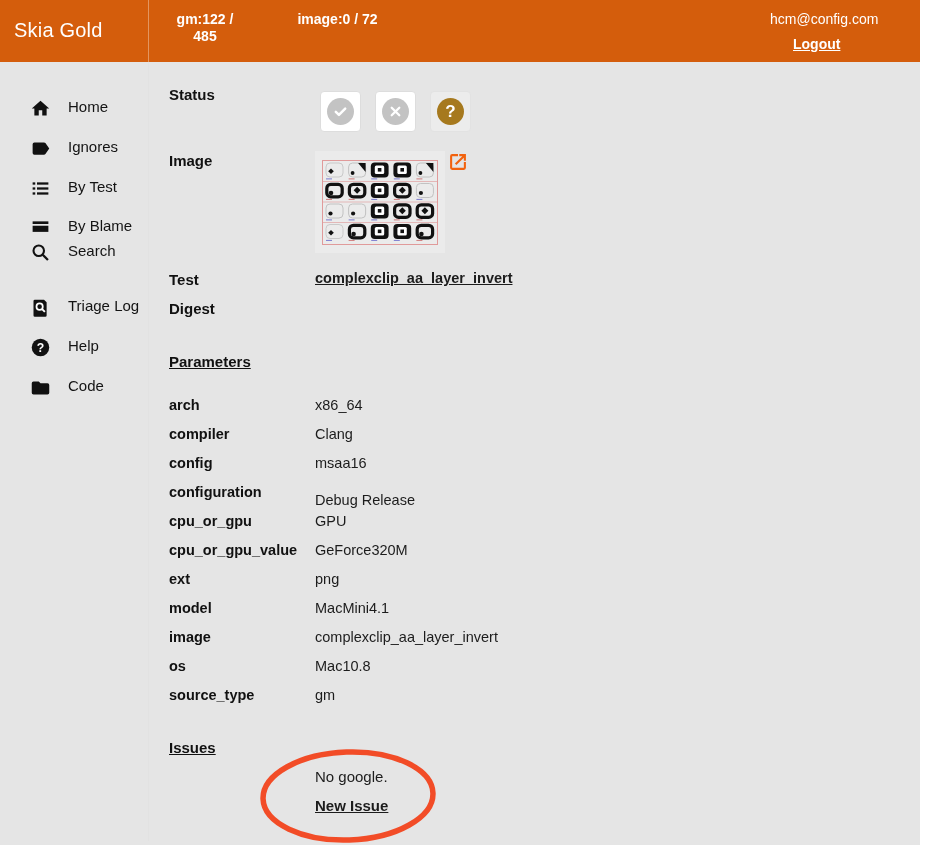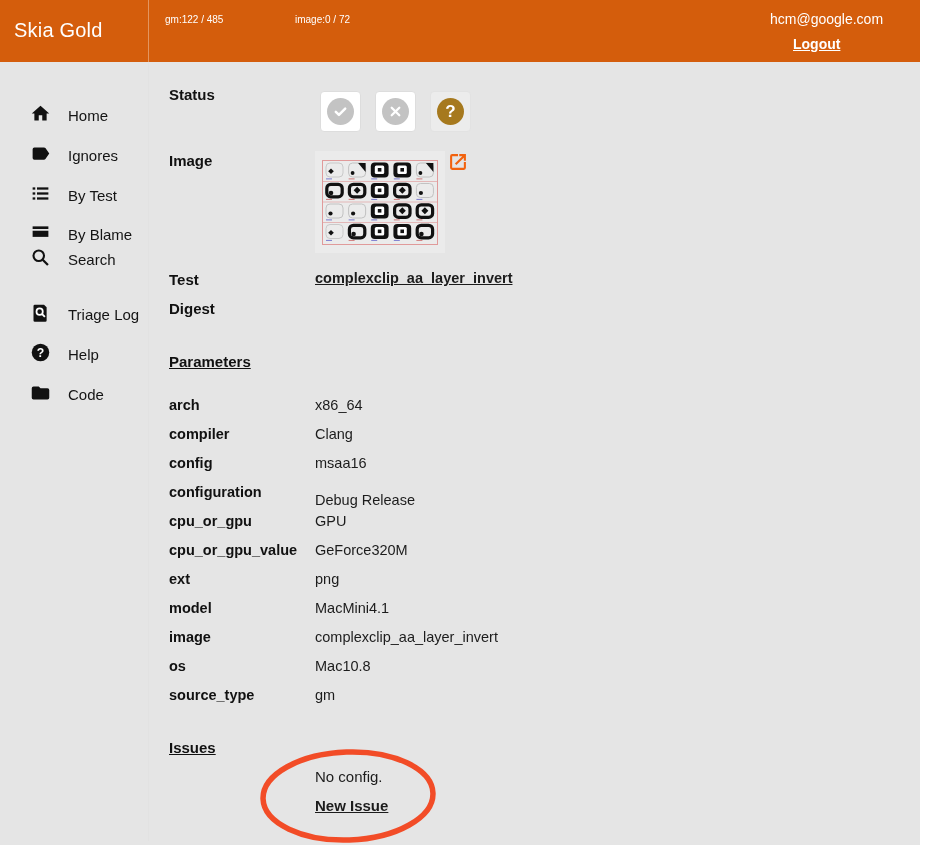--- a/index.html
+++ b/index.html
@@ -5,32 +5,32 @@
   * { margin:0; padding:0; box-sizing:border-box; }
   html,body { background:#fff; }
   body { font-family:"Liberation Sans", sans-serif; color:#1c1c1c; }
   #app { position:relative; width:920px; height:845px; background:#e5e5e5; overflow:hidden; }
 
   
   .hdr { position:absolute; left:0; top:0; width:930px; height:62px;
          background:var(--header-bg,#d45d0c); color:#fff; }
   .hdr-title { position:absolute; left:14px; top:19px; font-size:20px; font-weight:400; letter-spacing:.2px; }
   .hdr-divider { position:absolute; left:148px; top:0; width:1px; height:62px; background:rgba(255,255,255,.35); }
-  .hdr-stat { position:absolute; top:11px; font-size:10px; font-weight:400; line-height:17px; }
+  .hdr-stat { position:absolute; top:11px; font-size:14px; font-weight:700; line-height:17px;text-align:center; }
   .hdr-stat.gm { left:165px; width:80px; }
   .hdr-stat.img { left:295px; width:85px; }
   .hdr-commit { position:absolute; left:422px; top:11px; width:188px; font-size:13.5px; font-weight:700;
                 line-height:17px; color:#fff; text-decoration:underline; cursor:pointer; }
   .hdr-email { position:absolute; left:770px; top:11px; width:130px; font-size:14px; }
   .hdr-logout { position:absolute; left:793px; top:36px; font-size:14px; font-weight:700;
                 text-decoration:underline; color:#fff; cursor:pointer; }
 
   
   .side-divider { position:absolute; left:148px; top:62px; width:1px; height:779px; background:var(--sidebar-divider,#e2e2e2); }
-  .nav-item { position:absolute; left:30px; width:112px; height:26px; display:flex; align-items:flex-end; cursor:pointer; }
+  .nav-item { position:absolute; left:30px; width:112px; height:26px; display:flex; align-items:flex-start; cursor:pointer; }
   .nav-item svg { width:21px; height:21px; flex:0 0 21px; }
   .nav-label { margin-left:17px; font-size:15px; color:#141414; white-space:nowrap; }
 
   
   .fld-label { position:absolute; left:169px; font-size:15px; font-weight:700; color:#111; }
   .sec-head { position:absolute; left:169px; font-size:15px; font-weight:700; color:#111; text-decoration:underline; }
 
   .status-btns { position:absolute; left:320px; top:91px; display:flex; gap:14px; }
   .sbtn { width:41px; height:41px; border-radius:4px; background:#fff; border:1px solid #ddd;
           display:flex; align-items:center; justify-content:center; cursor:pointer; }
@@ -53,21 +53,21 @@
 </head>
 <body>
 
 <div id="app">
 
   <div class="hdr">
     <div class="hdr-title">Skia Gold</div>
     <div class="hdr-divider"></div>
     <div class="hdr-stat gm">gm:122 / 485</div>
     <div class="hdr-stat img">image:0 / 72</div>
-    <div class="hdr-email">hcm@google.com</div>
+    <div class="hdr-email">hcm@config.com</div>
     <a class="hdr-logout">Logout</a>
   </div>
 
   <div class="side-divider"></div>
 
   <div class="nav-item" style="top:98px">
     <svg viewBox="0 0 24 24">
         <path fill="#111" d="M10 20v-6h4v6h5v-8h3L12 3 2 12h3v8z"></path>
       </svg>
     <span class="nav-label">Home</span>
@@ -244,20 +244,20 @@
   <div class="pkey" style="top:600px">model</div>
   <div class="val" style="top:600px">MacMini4.1</div>
   <div class="pkey" style="top:629px">image</div>
   <div class="val" style="top:629px">complexclip_aa_layer_invert</div>
   <div class="pkey" style="top:658px">os</div>
   <div class="val" style="top:658px">Mac10.8</div>
   <div class="pkey" style="top:687px">source_type</div>
   <div class="val" style="top:687px">gm</div>
 
   <div class="sec-head" style="top:739px">Issues</div>
-  <div class="issues-text" style="top:768px">No config.</div>
+  <div class="issues-text" style="top:768px">No google.</div>
   <a class="issues-text olink" style="top:797px; font-size:15px;">New Issue</a>
 
   <svg class="annot" viewBox="0 0 186 104">
     <ellipse cx="92" cy="52" rx="85" ry="44" fill="none" stroke="var(--annotation-red,#f2431c)" stroke-width="5.5" transform="rotate(-2 92 52)" opacity="0.95"></ellipse>
   </svg>
 
 </div>
 
 </body></html>

